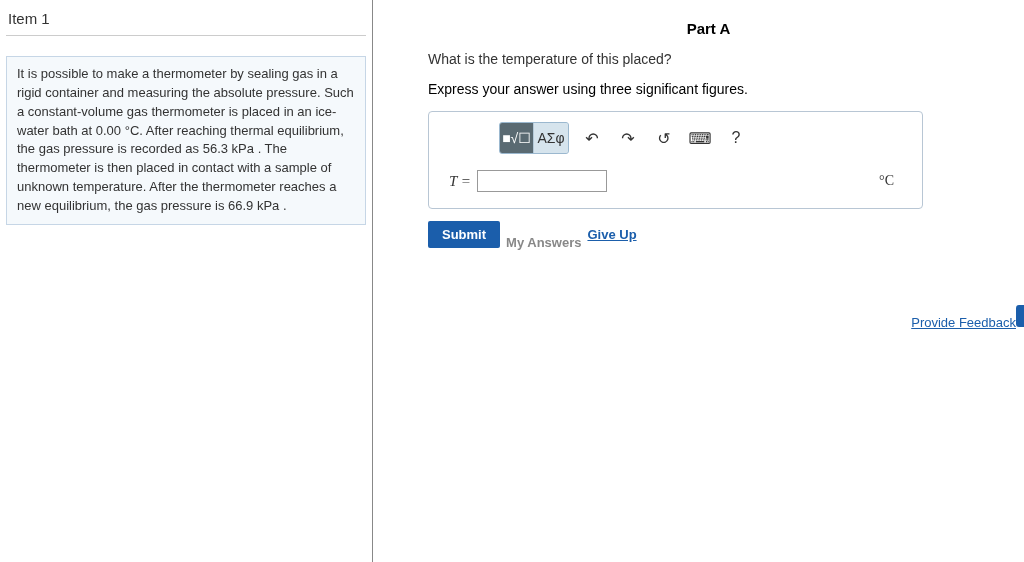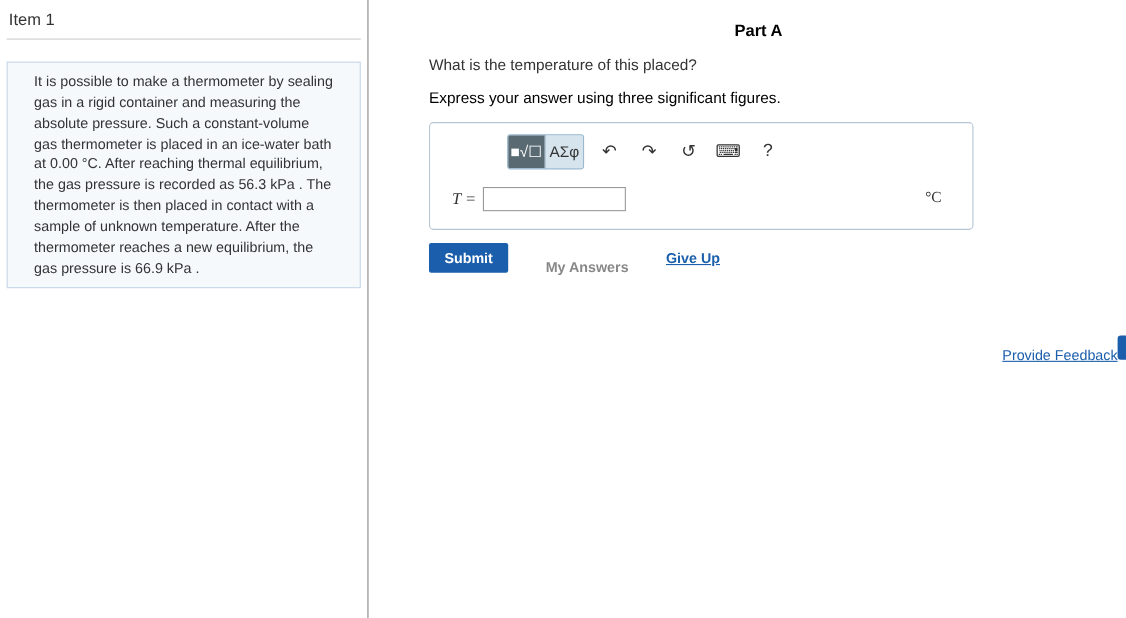--- a/index.html
+++ b/index.html
@@ -1,37 +1,37 @@
 <!DOCTYPE html>
 <html><head>
 <meta charset="utf-8">
 <style>
 * { box-sizing: border-box; margin: 0; padding: 0; }
 body { font-family: Arial, Helvetica, sans-serif; font-size: 13px; color: #333; background: #fff; width: 1024px; height: 562px; overflow: hidden; position: relative; }
 .container { display: flex; height: 100%; }
-.left-panel { width: 335px; border-right: 1px solid #888; padding: 8px 6px; }
+.left-panel { width: 373px; border-right: 1px solid #888; padding: 8px 6px; }
 .item-header { font-size: 15px; color: #333; padding: 2px 0 8px 2px; border-bottom: 1px solid #ccc; margin-bottom: 10px; }
-.problem-box { border: 1px solid #c6d6e6; background: #f5f9fc; padding: 8px 24px; font-size: 13px; line-height: 1.45; color: #333; margin-top: 20px; }
+.problem-box { border: 1px solid #c6d6e6; background: #f5f9fc; padding: 8px 10px; font-size: 13px; line-height: 1.45; color: #333; margin-top: 20px; }
 .right-panel { flex: 1; padding: 20px 20px 20px 55px; position: relative; }
 .part-header { font-size: 15px; font-weight: 700; color: #000; margin-bottom: 14px; margin-left: -15px; text-align: center; }
 .question-text { font-size: 14px; color: #333; margin-bottom: 14px; }
 .instruction { font-size: 14px; font-weight: 400; color: #000; margin-bottom: 14px; }
 .answer-box { border: 1px solid #b8c6d4; border-radius: 4px; width: 495px; padding: 10px 10px 10px 10px; }
 .toolbar-row { display: flex; align-items: center; justify-content: flex-start; padding: 0 0 8px 60px; gap: 2px; }
 .tb-group { display: flex; background: #c9dbe8; border: 1px solid #9bb8cf; border-radius: 3px; overflow: hidden; margin-right: 4px; }
 .tb-btn { width: 34px; height: 30px; display: flex; align-items: center; justify-content: center; font-size: 14px; color: #333; cursor: pointer; border-right: 1px solid #b5cad9; }
 .tb-btn:last-child { border-right: none; }
 .tb-btn.dark { background: #5a6a72; color: #fff; }
 .tb-btn.light { background: #d6e4ed; }
 .tb-icon { width: 34px; height: 30px; display: flex; align-items: center; justify-content: center; font-size: 16px; color: #333; cursor: pointer; }
 .answer-row { display: flex; align-items: center; padding: 8px 10px 6px 10px; }
 .var-label { font-style: italic; font-family: Georgia, 'Times New Roman', serif; font-size: 15px; margin-right: 6px; }
 .answer-input { width: 130px; height: 22px; border: 1px solid #999; background: #fff; padding: 0 4px; font-size: 13px; }
 .unit-label { margin-left: auto; margin-right: 8px; font-family: Georgia, 'Times New Roman', serif; font-size: 14px; }
-.submit-row { display: flex; align-items: center; gap: 34px; margin-top: 10px; }
+.submit-row { display: flex; align-items: center; gap: 6px; margin-top: 10px; }
 .submit-btn { background: #1b5eab; color: #fff; border: none; padding: 6px 14px; font-size: 13px; font-weight: 700; cursor: pointer; border-radius: 2px; }
 .my-answers { color: #888; font-size: 13px; font-weight: 700; margin-top: 16px; }
 .give-up { color: #1b5eab; text-decoration: underline; font-size: 13px; font-weight: 700; cursor: pointer; }
 .feedback-link { position: absolute; right: 8px; top: 315px; color: #1b5eab; text-decoration: underline; font-size: 13px; cursor: pointer; }
 .feedback-tab { position: absolute; right: 0; top: 305px; width: 8px; height: 22px; background: #1b5eab; border-radius: 3px 0 0 3px; }
 </style>
 </head>
 <body>
 
 <div class="container">

